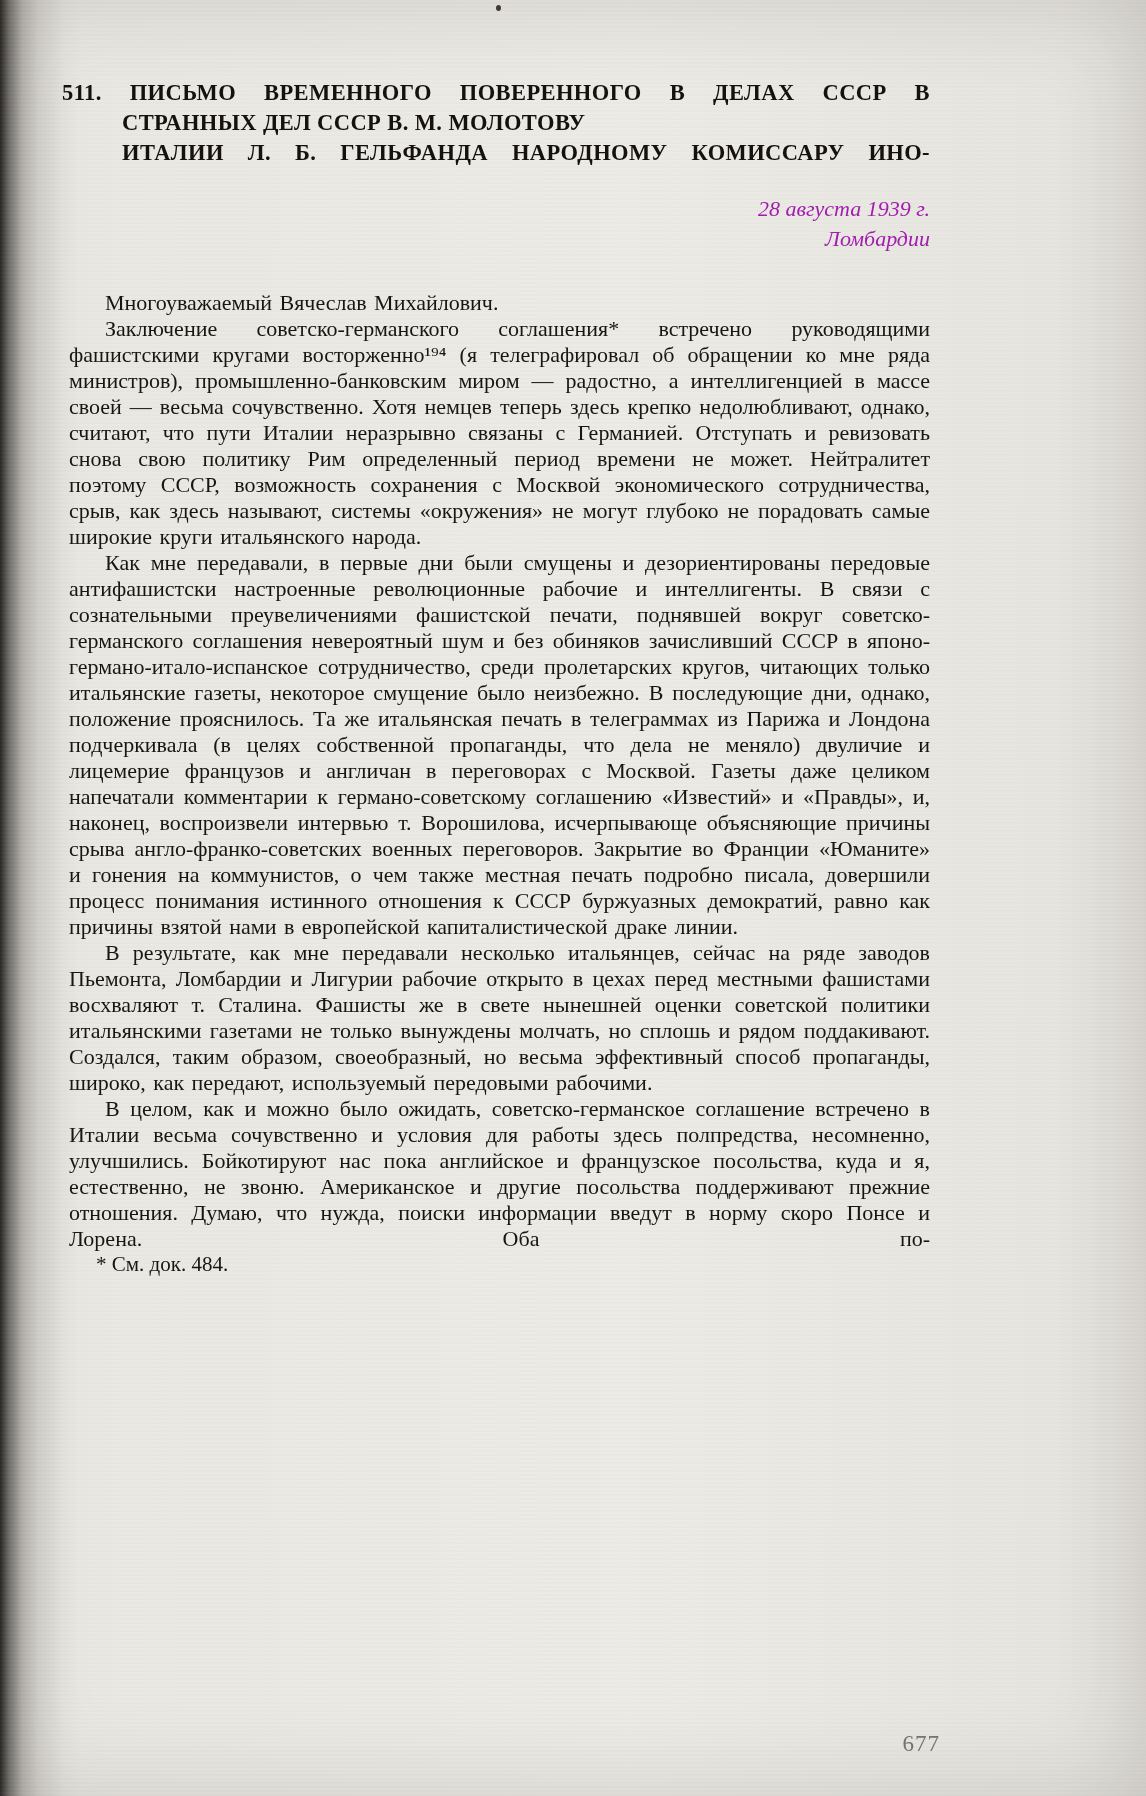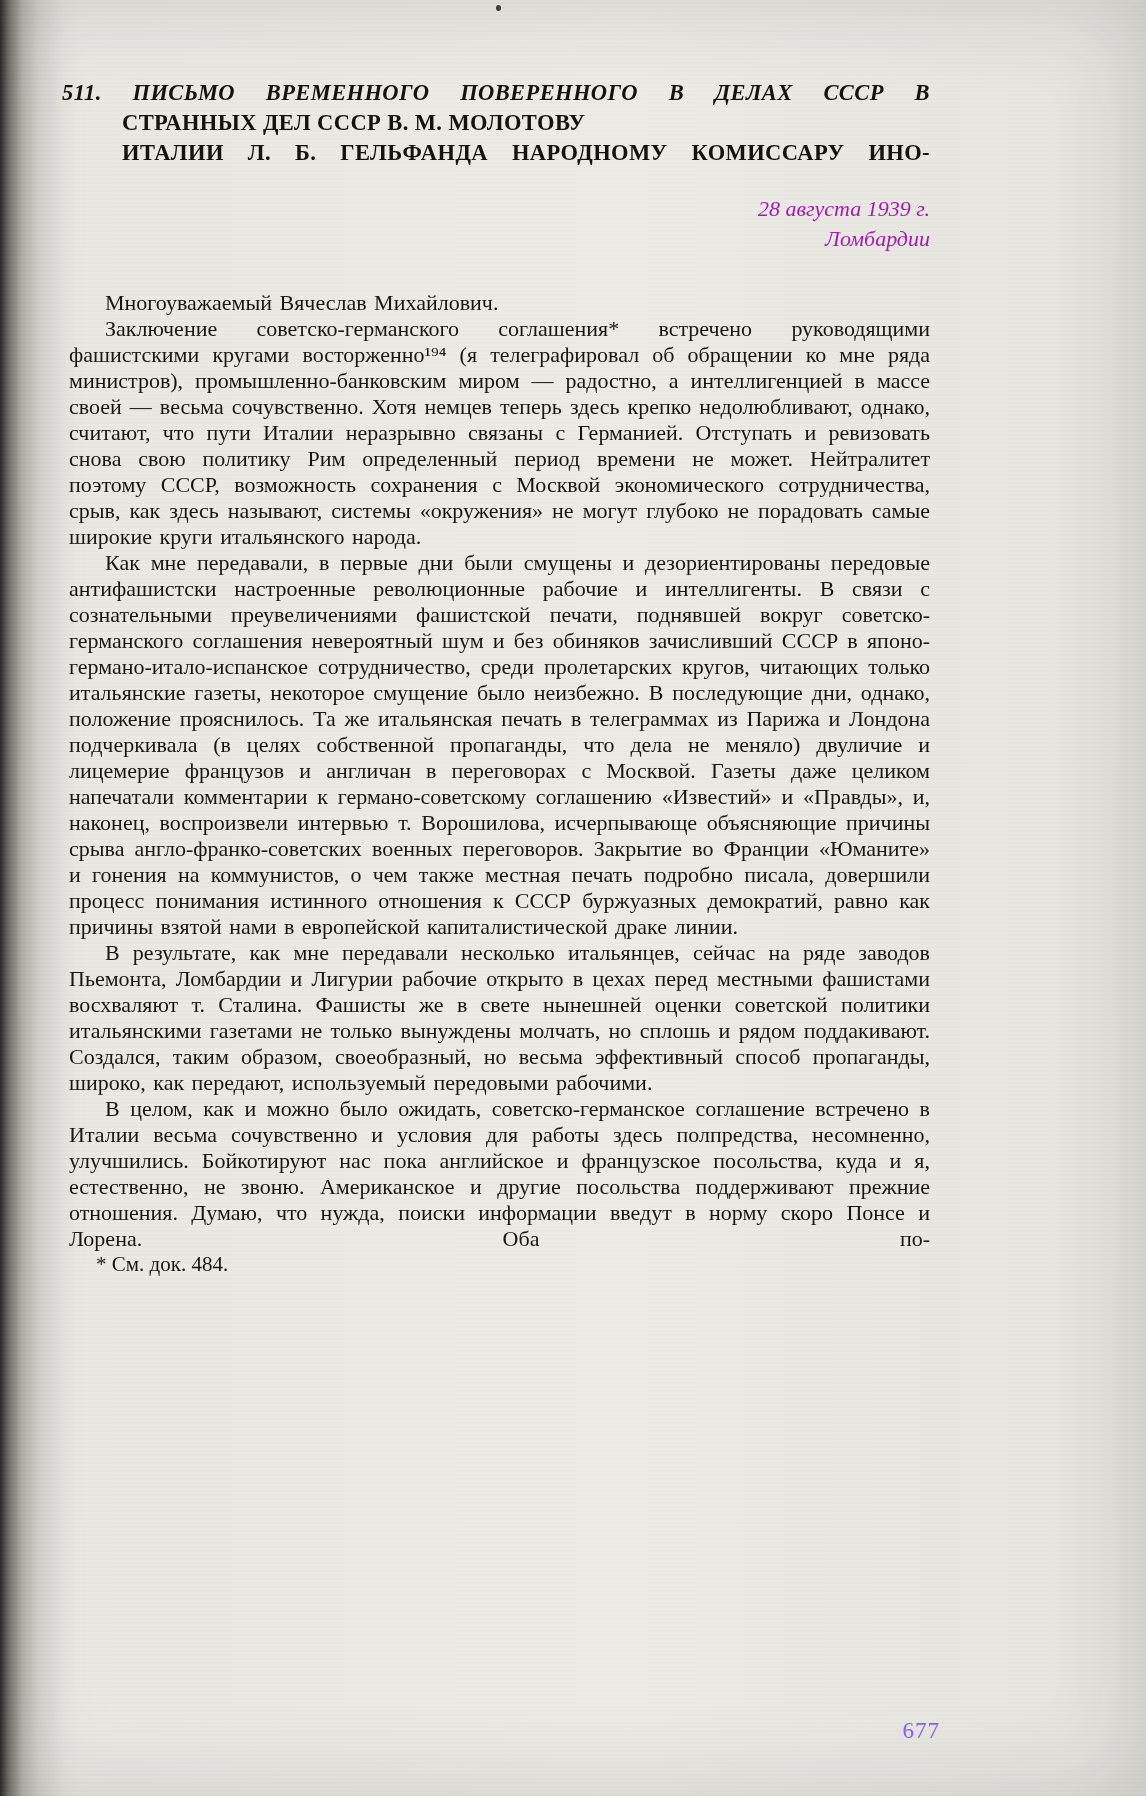--- a/index.html
+++ b/index.html
@@ -50,21 +50,21 @@
   
   .heading {
     font-weight:700;
     font-size:22.5px;
     line-height:30px;
     letter-spacing:0.4px;
     color:#15110c;
     padding-left:60px;
   }
   .hline { text-align:left; }
-  .hline-first { text-indent:-60px;font-style:italic; }
+  .hline-first { text-indent:-60px; }
   .hjust { text-align:justify; text-align-last:justify; }
 
   
   .dateblock { margin-top:26px; }
   .dateline {
     text-align:right;
     font-style:italic;
     font-size:22px;
     line-height:30px;
     color:#a21caf;
@@ -86,22 +86,22 @@
 
   
   .footnote {
     font-size:21px;
     line-height:25px;
     text-indent:34px;
     text-align:left;
   }
 
   .pagenum {
-    position:absolute; right:206px; bottom:52px;
-    font-size:23px; letter-spacing:1px; color:#8b5cf6;text-align:right;
+    position:absolute; right:206px; bottom:39px;
+    font-size:23px; letter-spacing:1px; color:#737373;text-align:right;
   }
 </style>
 </head>
 <body>
 
 <div class="gutter-shadow"></div>
 <div class="vignette"></div>
 <div class="grain"></div>
 <div class="speck"></div>
 

